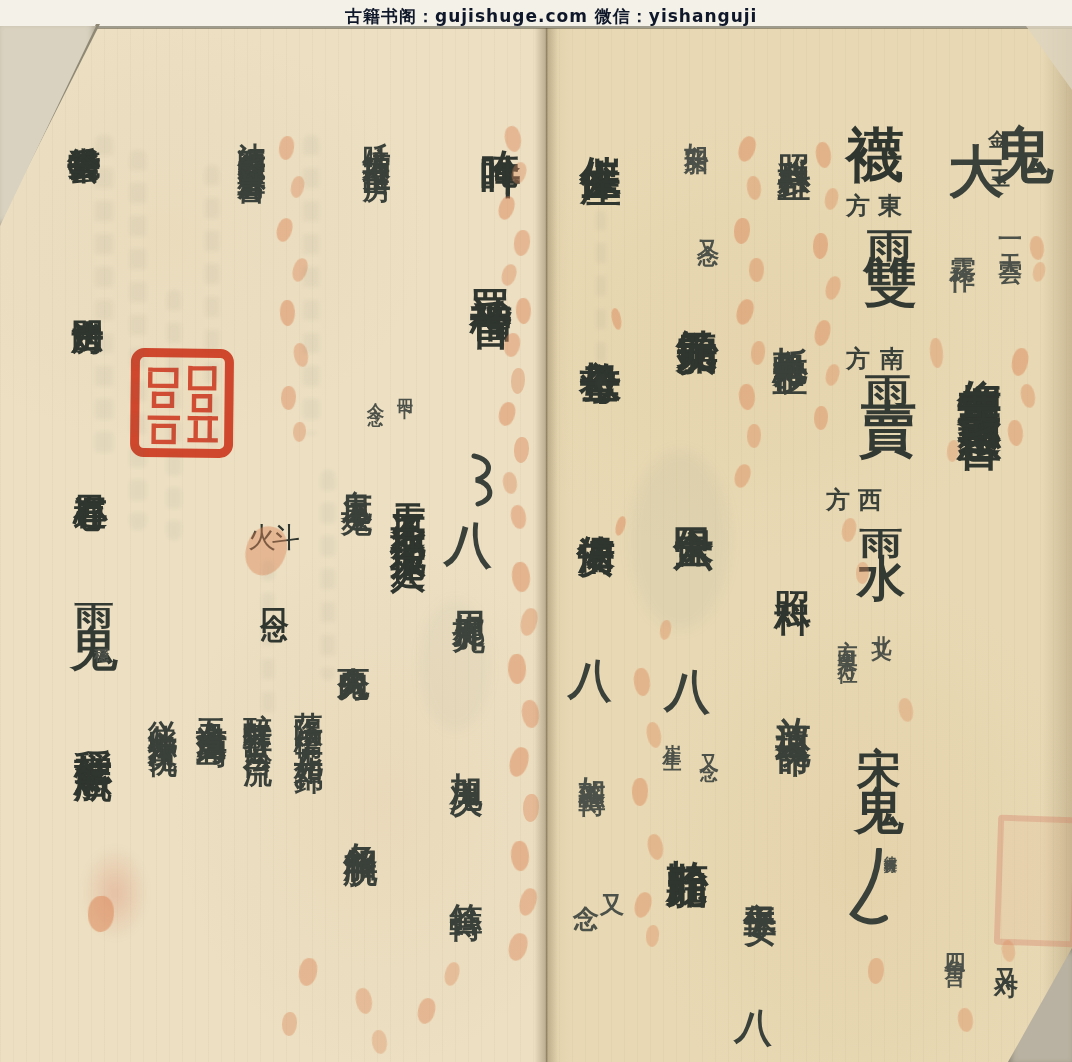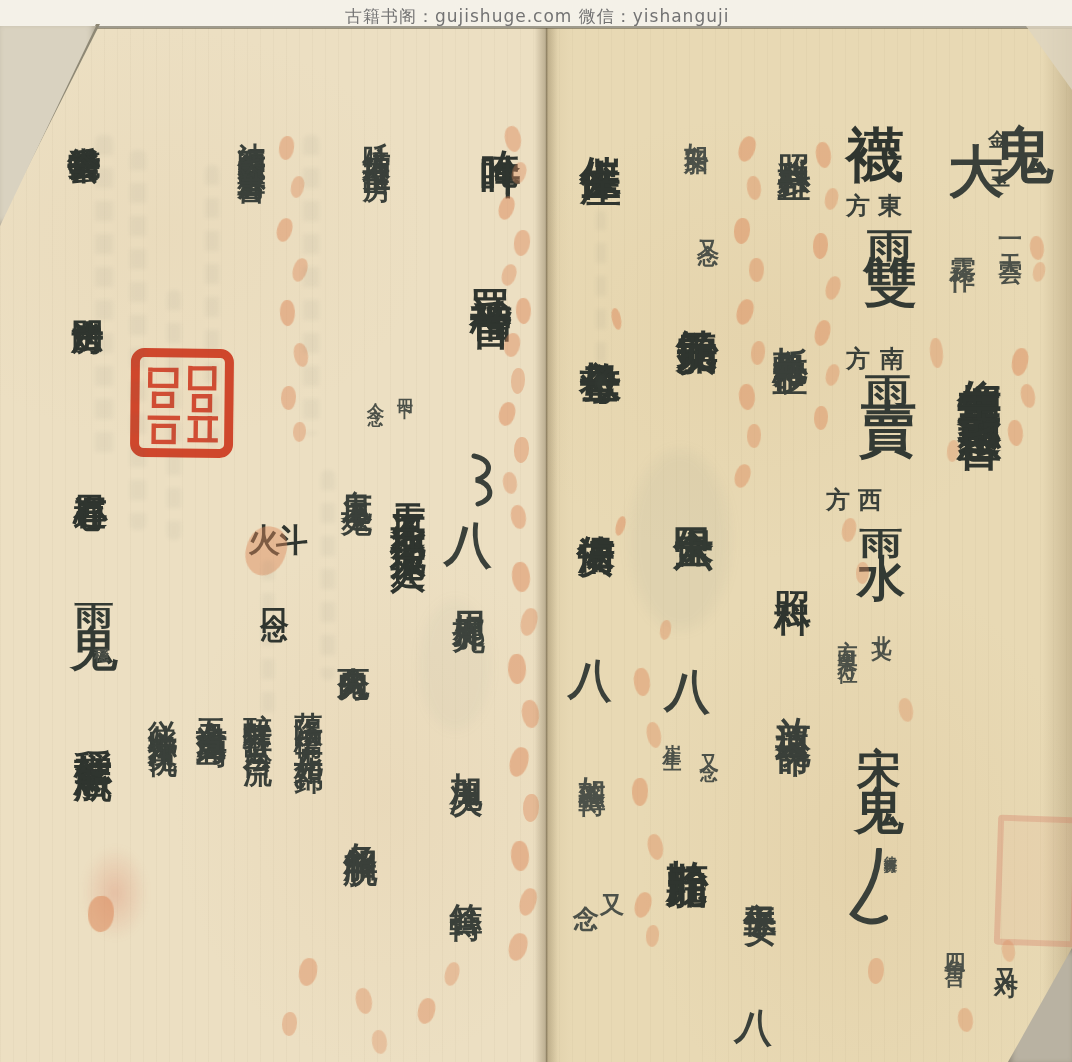--- a/index.html
+++ b/index.html
@@ -1,20 +1,20 @@
 <!DOCTYPE html>
 <html><head>
 <meta charset="utf-8">
 <style>
   html,body{margin:0;padding:0;background:#efece2;}
   #stage{position:relative;width:1072px;height:1062px;overflow:hidden;
          font-family:"DejaVu Sans","Liberation Sans",sans-serif;background:#f2efe6;}
   
   .backing{position:absolute;left:0;top:0;width:1072px;height:34px;background:#f4f1e8;}
-  .watermark{position:absolute;left:345px;top:5px;font-size:17px;font-weight:400;color:#737373;letter-spacing:1px;}
+  .watermark{position:absolute;left:345px;top:5px;font-size:17px;font-weight:700;color:#0f172a;letter-spacing:1px;}
   
   .page{position:absolute;top:28px;height:1034px;}
   #page-left{left:0;width:546px;background:
       radial-gradient(380px 300px at 30% 20%, rgba(214,186,140,.10), transparent 70%),
       radial-gradient(300px 380px at 70% 75%, rgba(214,178,130,.12), transparent 70%),
       #ecdfc2;}
   #page-right{left:546px;width:526px;background:
       radial-gradient(400px 320px at 40% 30%, rgba(208,176,120,.12), transparent 70%),
       radial-gradient(320px 420px at 60% 80%, rgba(205,170,115,.14), transparent 70%),
       linear-gradient(90deg, rgba(140,115,70,.10), rgba(140,115,70,0) 26px),
@@ -146,21 +146,21 @@
 
   <div class="v" style="left:362px;top:120px;height:240px;font-size:28px;letter-spacing:5px;">吀傍人押推出房</div>
   <div class="v ink-light" style="left:397px;top:386px;height:48px;font-size:16px;letter-spacing:6px;">四下</div>
   <div class="v ink-light" style="left:367px;top:388px;height:56px;font-size:17px;letter-spacing:8px;">今念</div>
   <div class="v ink-dark" style="left:390px;top:476px;height:484px;font-size:35px;letter-spacing:5px;">天厄还天地厄还地人厄还人</div>
   <div class="v" style="left:341px;top:466px;height:148px;font-size:31px;letter-spacing:5px;">鬼厄还鬼</div>
   <div class="v" style="left:338px;top:643px;height:132px;font-size:32px;">人鬼两分</div>
   <div class="v" style="left:344px;top:816px;height:150px;font-size:34px;letter-spacing:3px;">各相解脱</div>
 
   <div class="v" style="left:237px;top:120px;height:372px;font-size:28px;letter-spacing:3px;">法師点着錢帋一会対房外書</div>
-  <div class="h ink-dark" style="left:248px;top:524px;font-size:32px;font-weight:700;letter-spacing:-4px;">火斗</div>
+  <div class="h ink-dark" style="left:248px;top:524px;font-size:28px;font-weight:400;letter-spacing:-4px;">火斗</div>
   <div class="v ink-dark" style="left:260px;top:588px;height:62px;font-size:29px;letter-spacing:2px;">口念</div>
   <div class="v" style="left:294px;top:688px;height:272px;font-size:29px;letter-spacing:9px;">落陽橋上花如錦</div>
   <div class="v" style="left:243px;top:690px;height:252px;font-size:29px;letter-spacing:7px;">醉舞狂歌只自流</div>
 
   <div class="v" style="left:196px;top:694px;height:240px;font-size:31px;letter-spacing:3px;">吾今遣汝为海島</div>
   <div class="v" style="left:148px;top:696px;height:240px;font-size:29px;letter-spacing:5px;">従此方你没冤仇</div>
 
   <div class="v ink-dark" style="left:68px;top:120px;height:168px;font-size:33px;letter-spacing:1px;">丢去錢帋会</div>
   <div class="v ink-dark" style="left:72px;top:295px;height:156px;font-size:32px;">法士対房門</div>
   <div class="v ink-dark" style="left:74px;top:468px;height:134px;font-size:34px;">心存目運</div>

